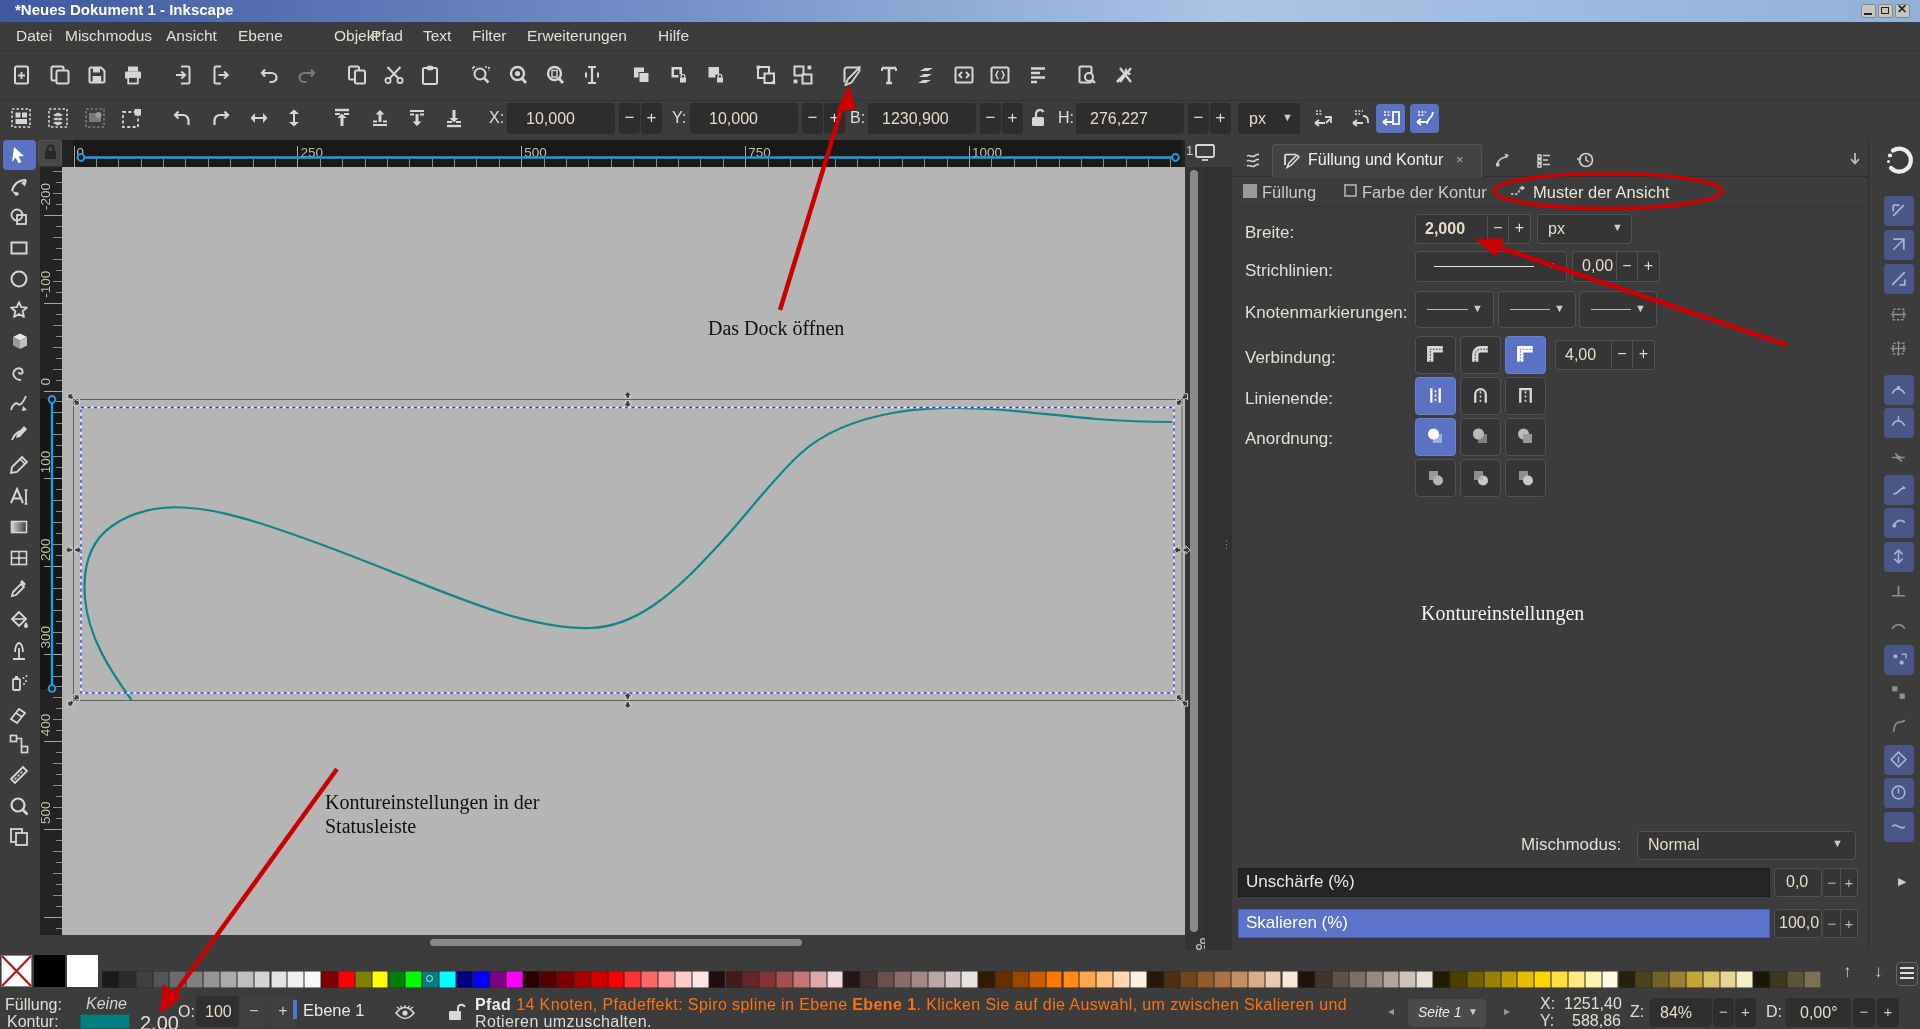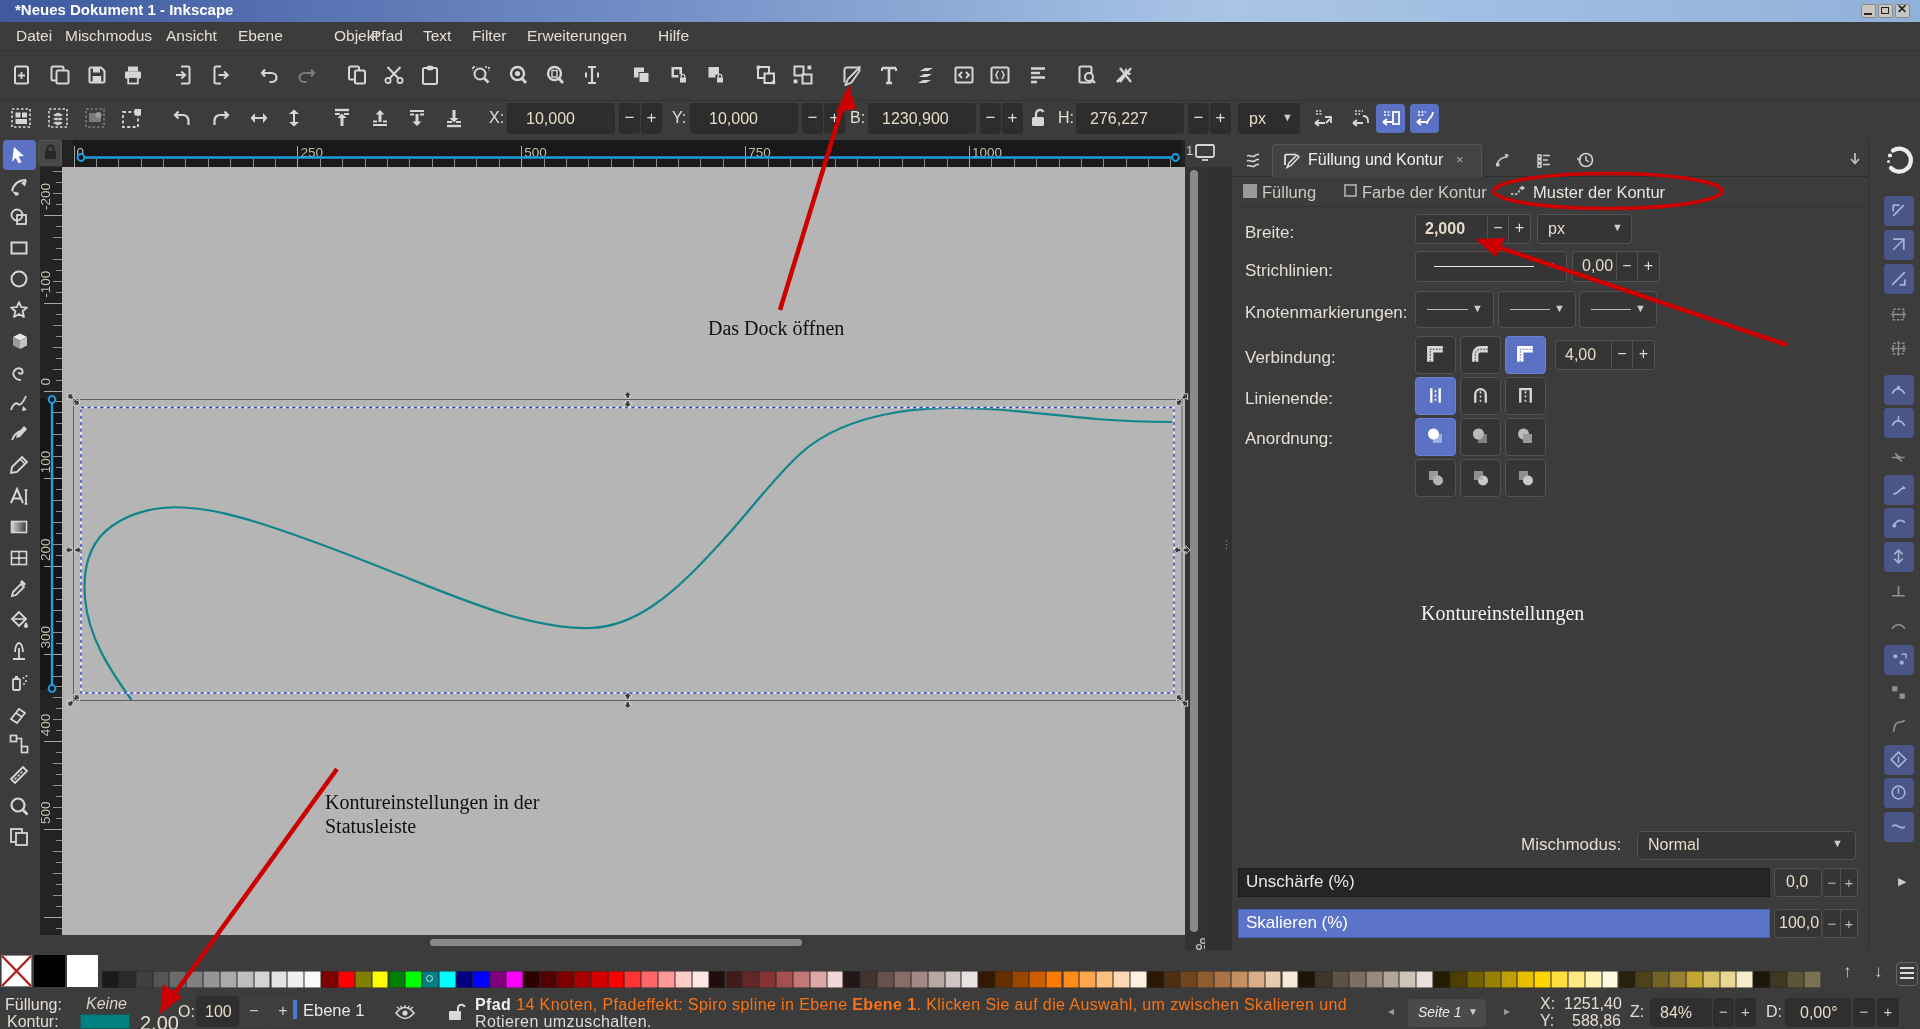--- a/index.html
+++ b/index.html
@@ -608,21 +608,21 @@
   </svg>
 <div class="a" style="left:1238px;top:178px;width:624px;height:29px;background:#3c3c3c;border-bottom:1px solid #333;"></div>
 <div class="a" style="left:1243px;top:184px;width:14px;height:14px;background:#9a9a9a;"></div>
 <span class="a" style="left:1262px;top:183px;color:#cfcac2;font-size:16.5px;">Füllung</span>
 <div class="a" style="left:1344px;top:184px;width:13px;height:13px;border:2px solid #9a9a9a;"></div>
 <span class="a" style="left:1362px;top:183px;color:#cfcac2;font-size:16.5px;">Farbe der Kontur</span>
 <svg class="a" style="left:1510px;top:184px;" width="16" height="14" viewBox="0 0 16 14">
     <path d="M1 10h6c2 0 2-6 4-6h3" fill="none" stroke="#d8d8d8" stroke-width="1.6" stroke-dasharray="2.4 1.6"></path>
     <path d="M11.5 1.5 15 4l-3.5 2.5z" fill="#d8d8d8"></path>
   </svg>
-<span class="a" style="left:1533px;top:183px;color:#e8e4dd;font-size:16.5px;">Muster der Kontur</span>
+<span class="a" style="left:1533px;top:183px;color:#e8e4dd;font-size:16.5px;">Muster der Ansicht</span>
 <span class="a" style="left:1245px;top:223px;color:#e4ddd3;font-size:17px;">Breite:</span>
 <span class="a" style="left:1245px;top:261px;color:#e4ddd3;font-size:17px;">Strichlinien:</span>
 <span class="a" style="left:1245px;top:303px;color:#e4ddd3;font-size:17px;">Knotenmarkierungen:</span>
 <span class="a" style="left:1245px;top:348px;color:#e4ddd3;font-size:17px;">Verbindung:</span>
 <span class="a" style="left:1245px;top:389px;color:#e4ddd3;font-size:17px;">Linienende:</span>
 <span class="a" style="left:1245px;top:429px;color:#e4ddd3;font-size:17px;">Anordnung:</span>
 <div class="a box" style="left:1415px;top:214px;width:72px;height:30px;border-right:none;border-radius:4px 0 0 4px;"></div>
 <span class="a val" style="left:1425px;top:220px;font-weight:bold;">2,000</span>
 <div class="a box" style="left:1487px;top:214px;width:22px;height:30px;border-radius:0;text-align:center;color:#ddd;font-size:16px;line-height:26px;">−</div>
 <div class="a box" style="left:1509px;top:214px;width:22px;height:30px;border-left:none;border-radius:0 4px 4px 0;text-align:center;color:#ddd;font-size:16px;line-height:26px;">+</div>

